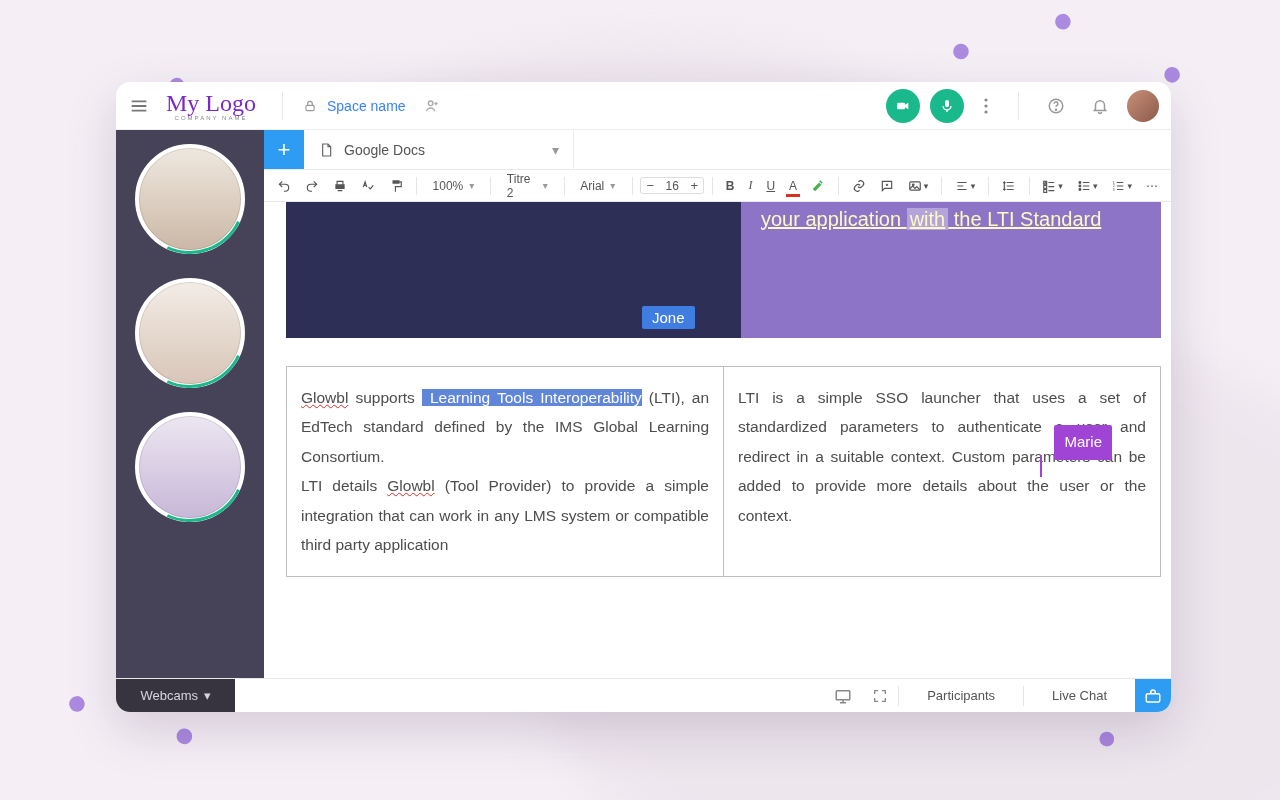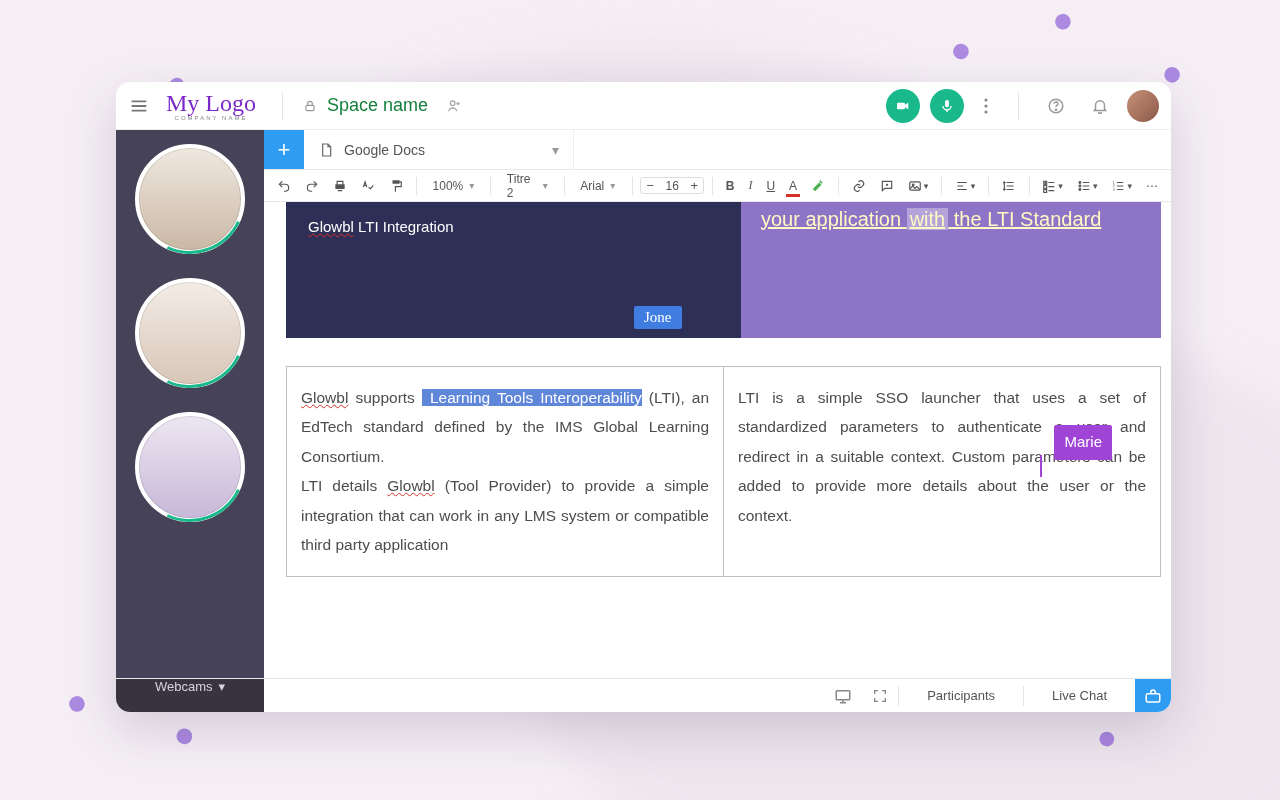--- a/index.html
+++ b/index.html
@@ -43,21 +43,21 @@
     align-items: center;
     padding: 0 12px;
     border-bottom: 1px solid #eee;
     gap: 10px;
   }
   .burger { width: 22px; height: 22px; color:#666; cursor:pointer; }
   .logo { font-family: "Brush Script MT", cursive; color:#7b28c9; font-size: 24px; padding: 0 6px; line-height:1; }
   .logo small { display:block; font-family: Arial; font-size: 6px; letter-spacing: 2px; color:#888; text-align:center;}
   .top-divider { width:1px; height:28px; background:#e7e7e7; margin: 0 10px; }
   .lock { color:#999; }
-  .space-name { color:#15803d; font-size: 18px; }
+  .space-name { color:#3b82f6; font-size: 14px; }
   .adduser { color:#aaa; margin-left: 8px; }
   .spacer { flex:1; }
   .circ-btn { width:34px; height:34px; border-radius:50%; background:#1ab98c; color:#fff; display:flex; align-items:center; justify-content:center; cursor:pointer; }
   .kebab { color:#888; padding: 0 10px; cursor:pointer; }
   .top-icon { color:#999; padding: 0 8px; cursor:pointer; }
   .avatar-top { width:32px; height:32px; border-radius:50%; background: linear-gradient(135deg,#c89078,#8c5a4a); }
 
   .body {
     flex:1;
     display:flex;
@@ -217,24 +217,24 @@
   .bottombar {
     height: 34px;
     display:flex;
     align-items:center;
     background:#fff;
     border-top: 1px solid #e8e8e8;
     font-size: 13px;
     color:#555;
   }
   .webcams-btn {
-    width: 148px; height:100%;
+    width: 119px; height:100%;
     background:#37343f;
     color:#d7d4df;
-    display:flex; justify-content:center;
+    display:flex; align-items:center; justify-content:center;
     gap:6px;
     cursor:pointer;
   }
   .bb-spacer { flex:1; }
   .bb-icon { padding: 0 10px; color:#888; cursor:pointer; }
   .bb-divider { width:1px; height:20px; background:#e5e5e5; }
   .bb-tab { padding: 0 28px; color:#555; cursor:pointer; }
   .bb-end {
     width:36px; height:100%;
     background:#2f9cf4;
@@ -502,30 +502,29 @@
               <text x="3" y="20" font-size="6" fill="#555" stroke="none">3</text>
             </svg>
             <span class="chev" style="font-size:9px;margin-left:2px">▾</span>
           </div>
         <div class="gbtn">⋯</div>
       </div>
 
       <div class="doc-area">
         <div class="header-band">
           <div class="band-left">
-            <div class="sub"><span class="wavy">Glowbl</span><span> LTI Integration</span></div>
           </div>
           <div class="band-right">
             <span>your application </span><span class="hl">with</span><span> the LTI Standard</span>
           </div>
         </div>
 
 
         <div style="position:relative">
-          <div class="cursor-tag tag-jone" style="top:-32px; left:348px;font-family:Liberation Serif, serif;">Jone</div>
+          <div class="cursor-tag tag-jone" style="top:-32px; left:356px;">Jone</div>
         </div>
 
         <div class="two-col">
           <div class="col">
             <span class="wavy">Glowbl</span><span> supports </span><span class="sel-hl">Learning Tools Interoperability</span><span> (LTI), an EdTech standard defined by the IMS Global Learning Consortium.</span>
             <br>
             <span>LTI details </span><span class="wavy">Glowbl</span><span> (Tool Provider) to provide a simple integration that can work in any LMS system or compatible third party application</span>
           </div>
           <div class="col">
             <span>LTI is a simple SSO launcher that uses a set of standardized parameters to authenticate a user and redirect in a suitable context. Custom parameters can be added to provide more details about the user or the context.</span>

